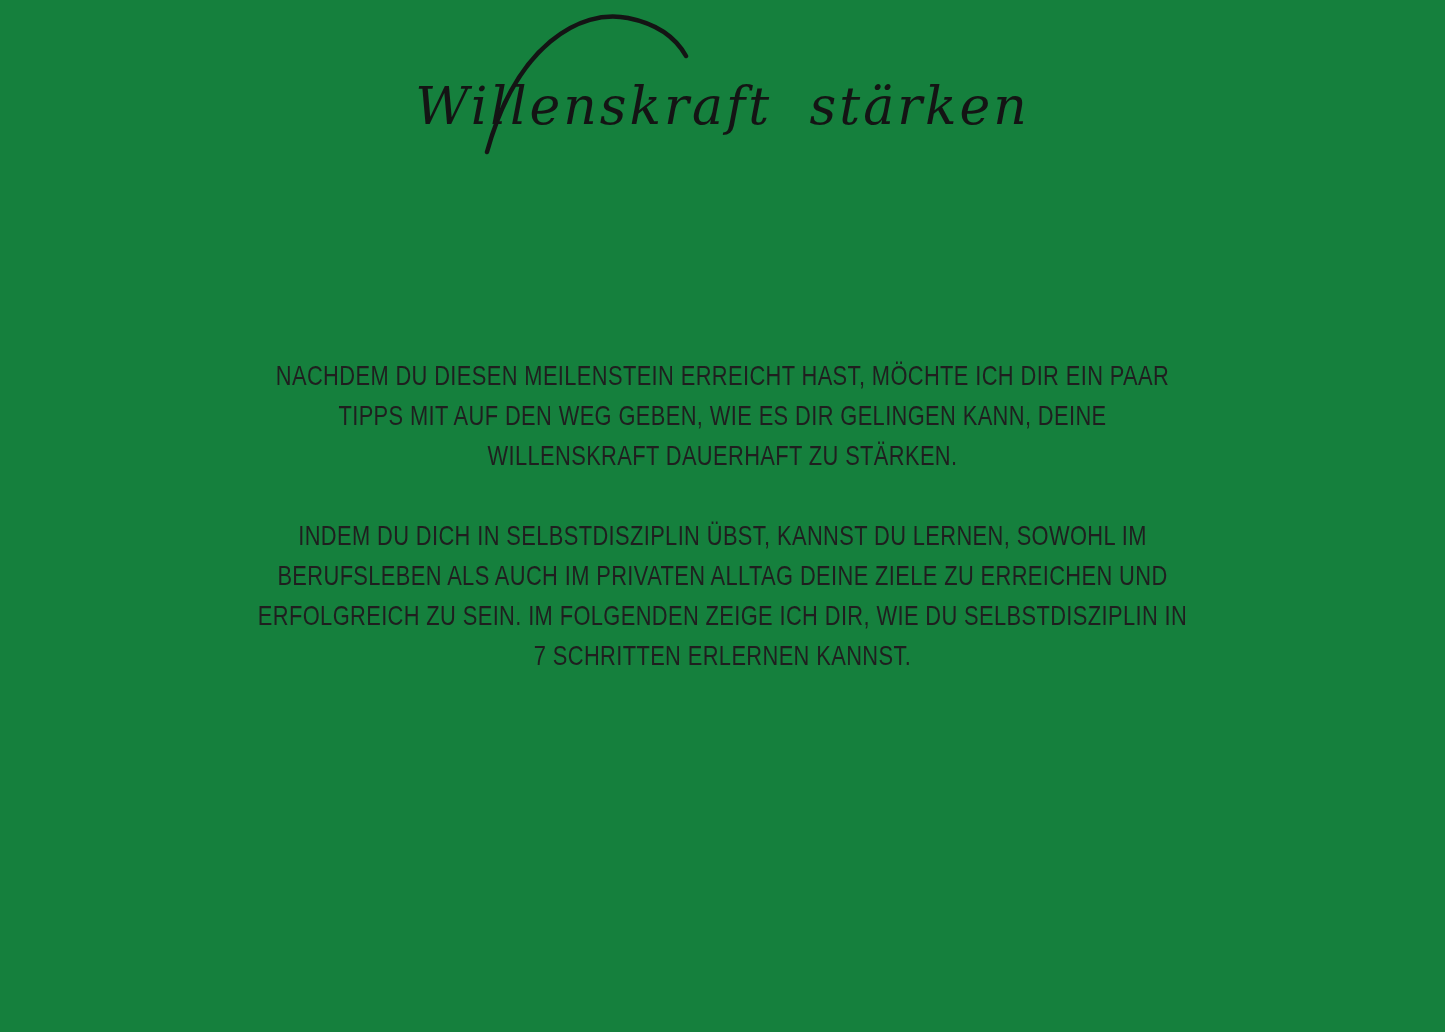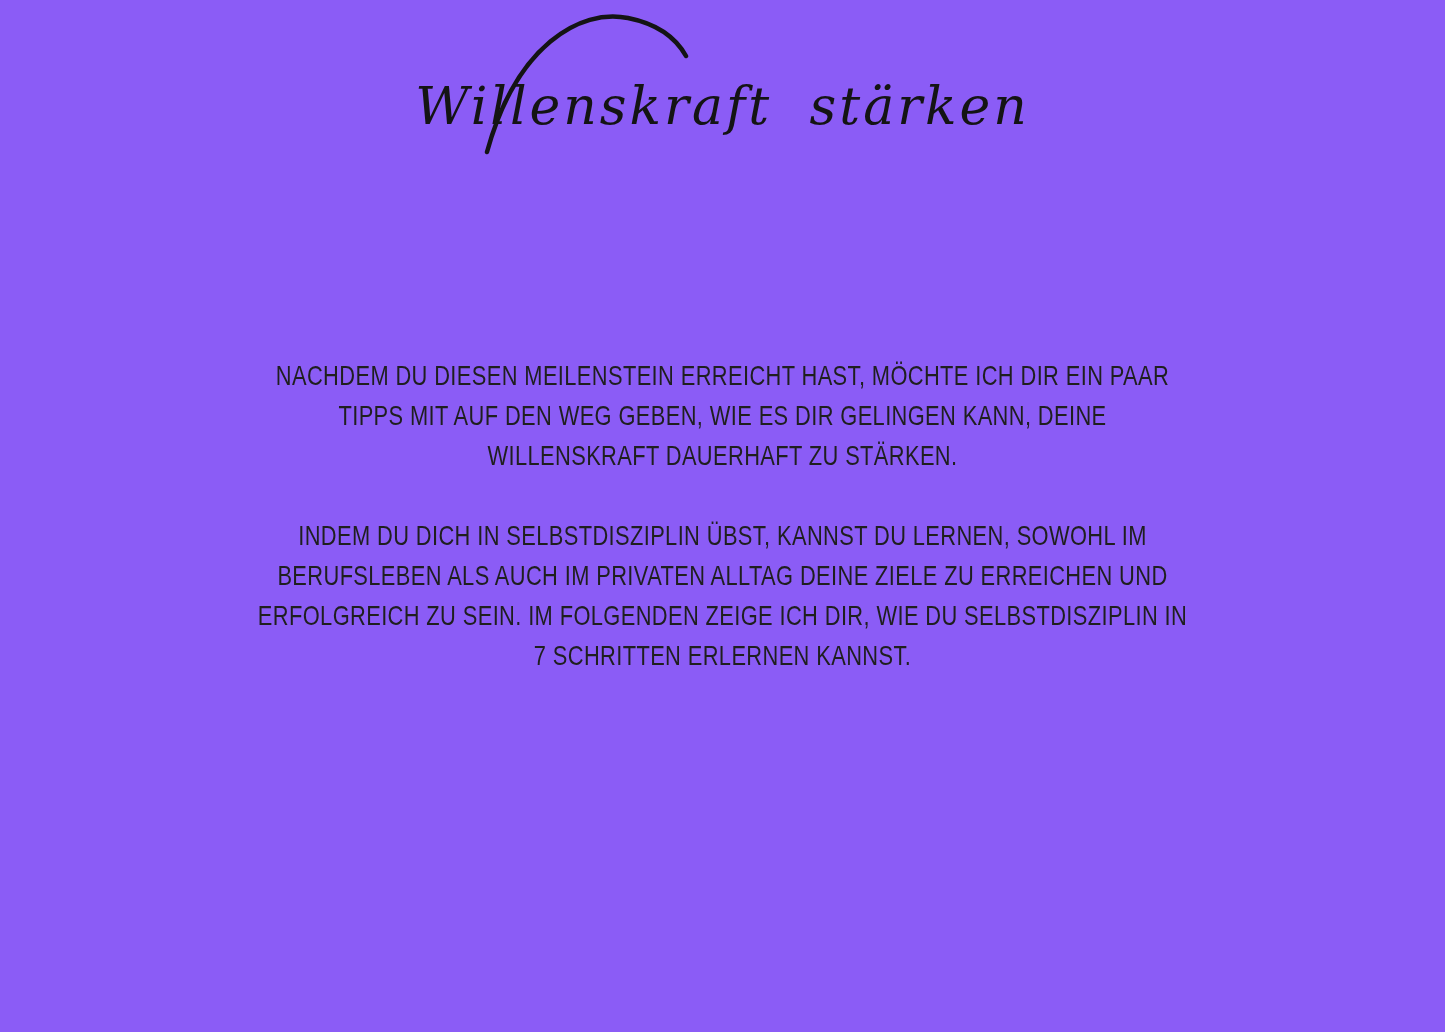--- a/index.html
+++ b/index.html
@@ -5,21 +5,21 @@
   * { margin: 0; padding: 0; box-sizing: border-box; }
   html, body { width: 1445px; height: 1032px; }
   body {
     font-family: "Liberation Sans", sans-serif;
     overflow: hidden;
   }
   .page {
     position: relative;
     width: 1445px;
     height: 1032px;
-    background: #8b5cf6;
+    background: #15803d;
   }
   .title-wrap {
     position: absolute;
     top: 62px;
     left: 0;
     width: 100%;
     text-align: center;
   }
   .title-text {
     display: inline-block;

